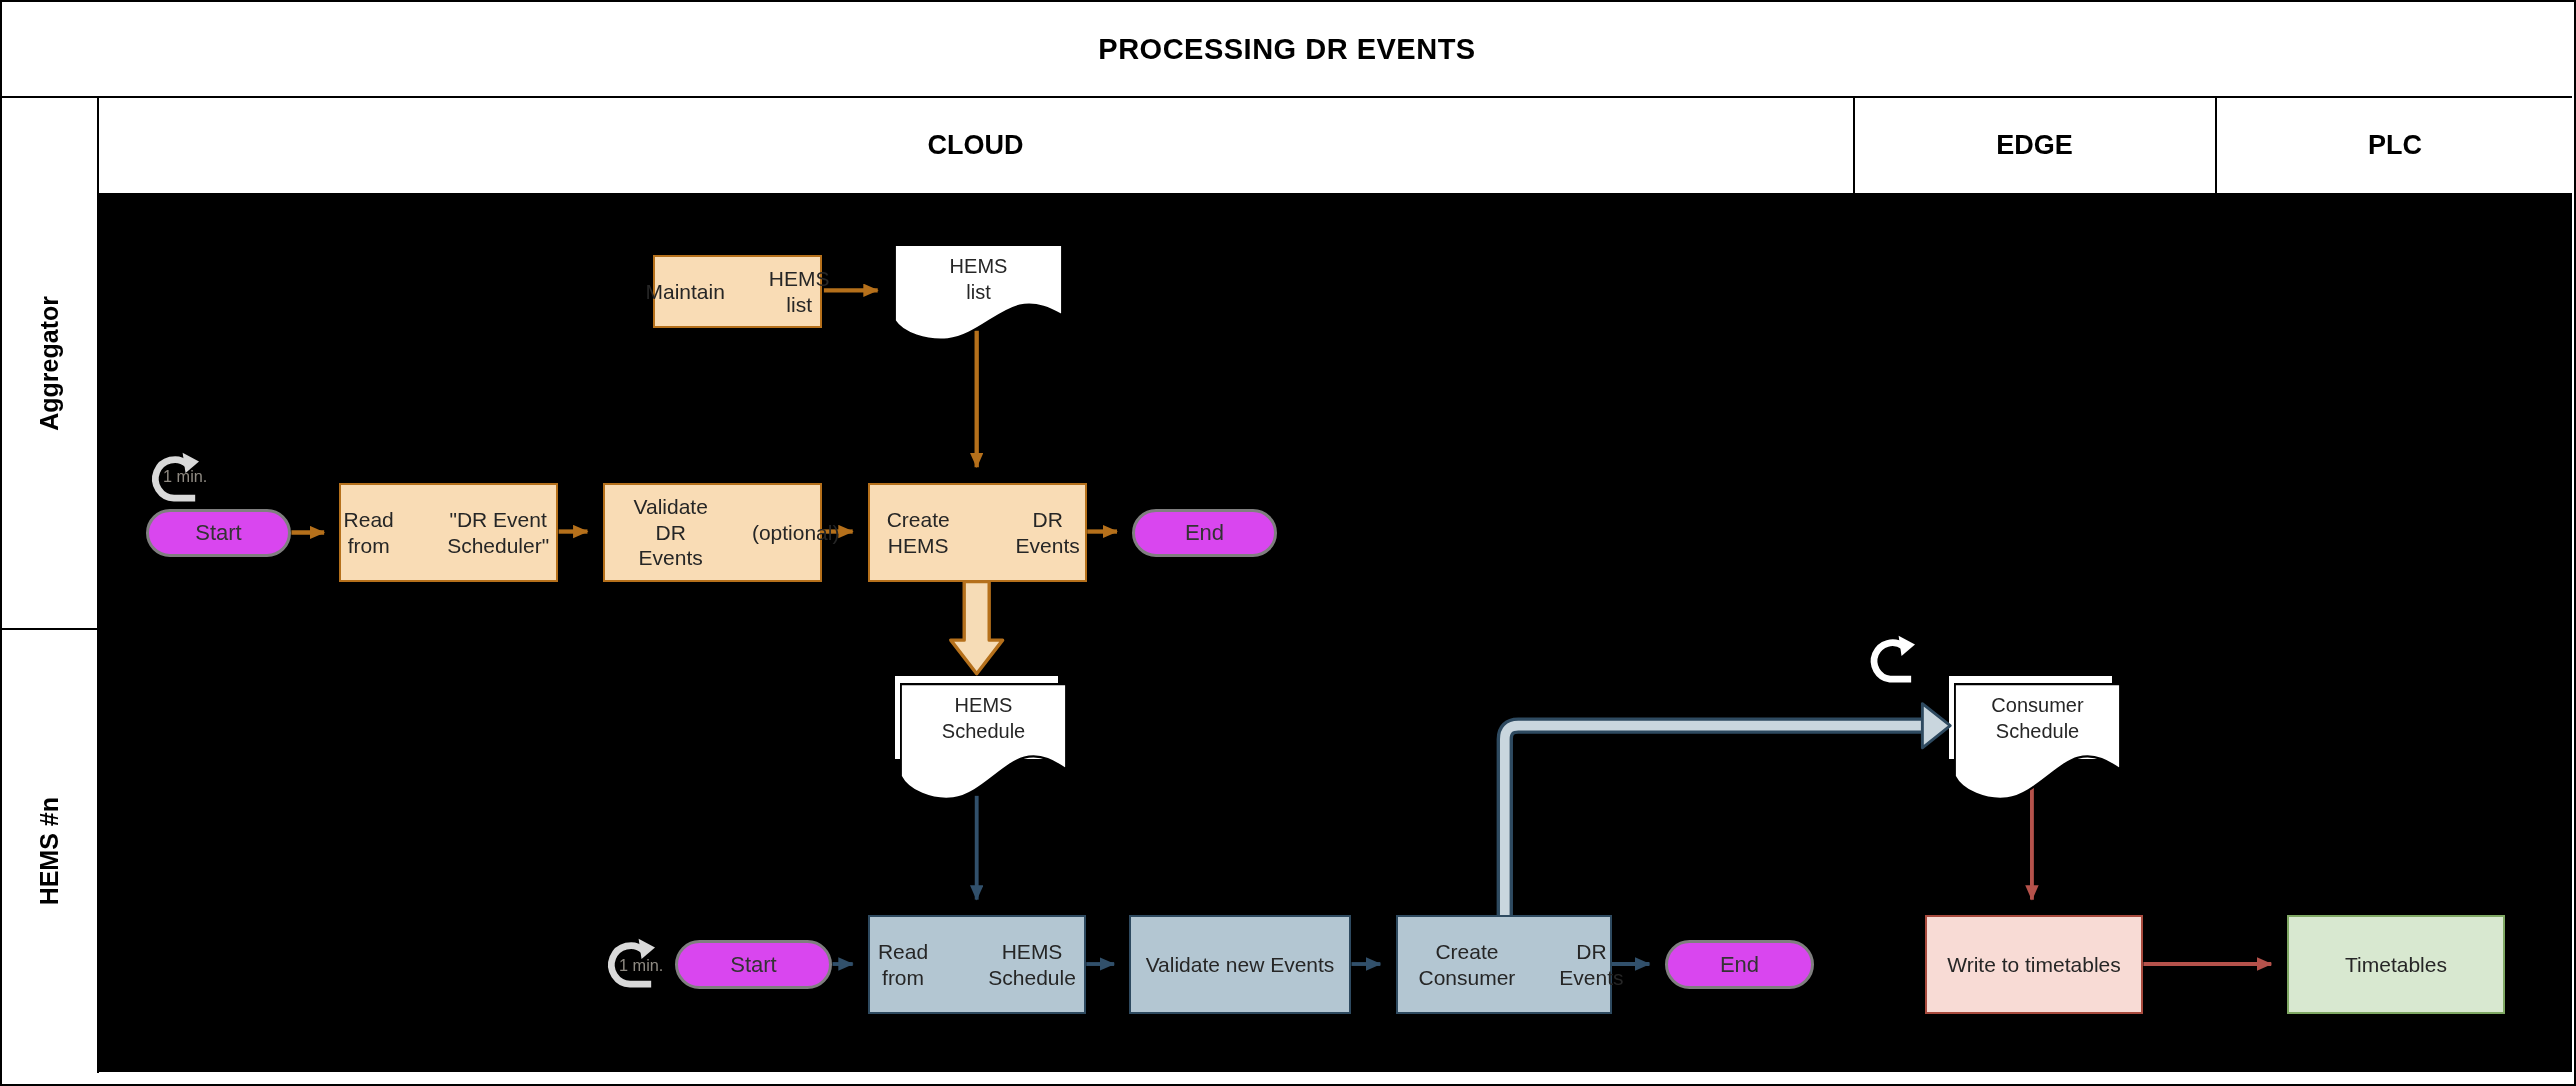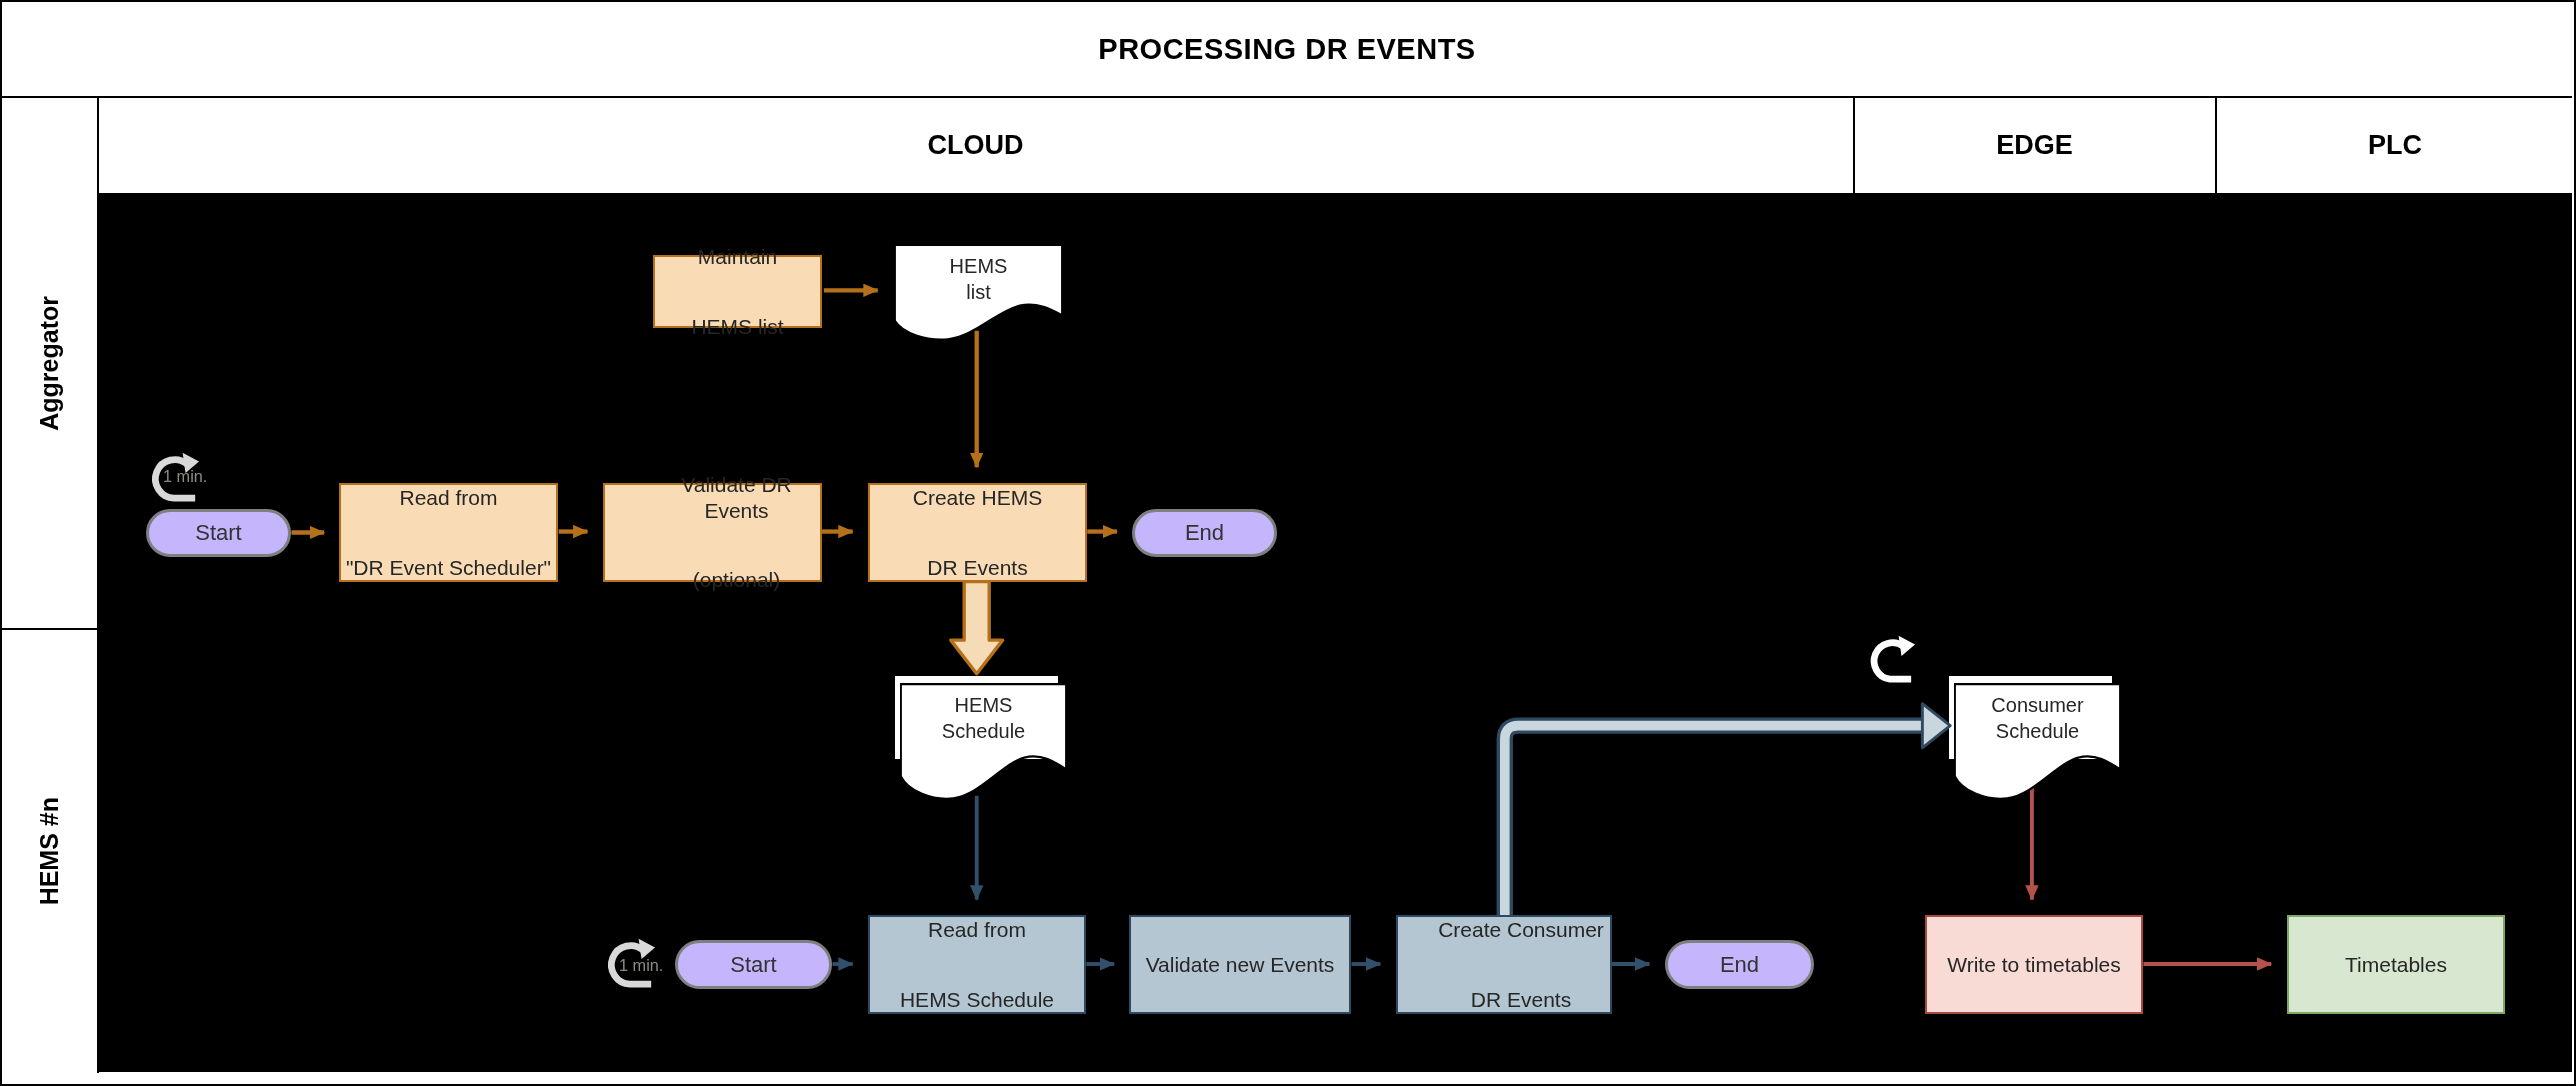--- a/index.html
+++ b/index.html
@@ -30,28 +30,28 @@
   }
   #lane-agg  { top:96px; height:530px; }
   #lane-hems { top:626px; height:445px; border-top:2.9px solid #000; }
   .lane-label {
     writing-mode:vertical-rl; transform:rotate(180deg);
     font-size:25px; font-weight:bold; color:#000; white-space:nowrap;
   }
   #canvas { left:97px; top:191px; width:2473px; height:879px; background:#000; }
   #svg-layer { left:0; top:0; width:2576px; height:1086px; z-index:5; pointer-events:none; }
   
-  .node { z-index:10; display:flex; flex-direction:column; align-items:center; justify-content:center;
+  .node { z-index:10; display:flex; align-items:center; justify-content:center;
           text-align:center; font-size:21px; color:#262626; line-height:1.22;gap:44px; }
   .proc-orange { background:#F9DCB5; border:2.9px solid #B5701B; }
   .proc-blue   { background:#B3C6D2; border:2.9px solid #2E4A60; }
   .proc-pink   { background:#F8DBD5; border:2.9px solid #A84A3D; }
   .proc-green  { background:#D8E8D0; border:2.9px solid #7FA863; }
   .pill {
-    background:#c4b5fd; border:3.8px solid #7F7F7F; border-radius:26px;
+    background:#d946ef; border:3.8px solid #7F7F7F; border-radius:26px;
     display:flex; align-items:center; justify-content:center;
     font-size:22px; color:#333; z-index:10;
   }
   .doc-wrap { z-index:10; }
   .doc-back {
     position:absolute; background:#fff; border:1.9px solid #000; z-index:1;
   }
   .doc-svg { position:absolute; left:0; top:0; width:100%; height:100%; z-index:2; }
   .doc-label {
     position:absolute; left:0; top:8.7px; width:100%; z-index:3;

